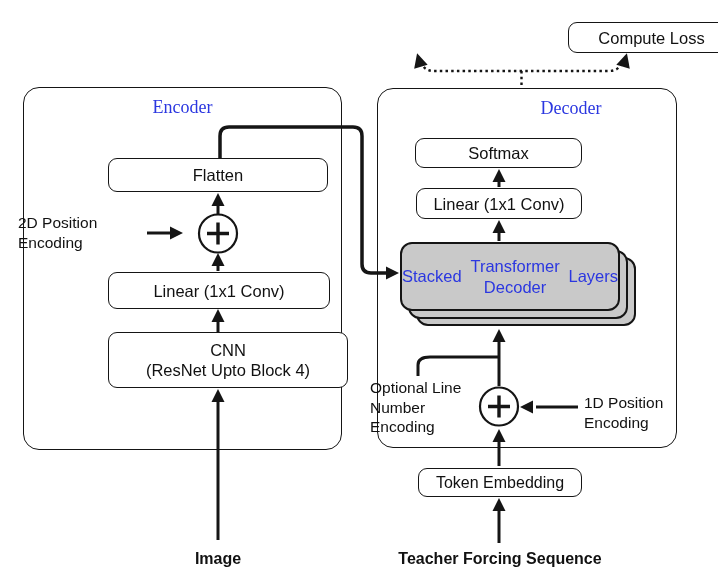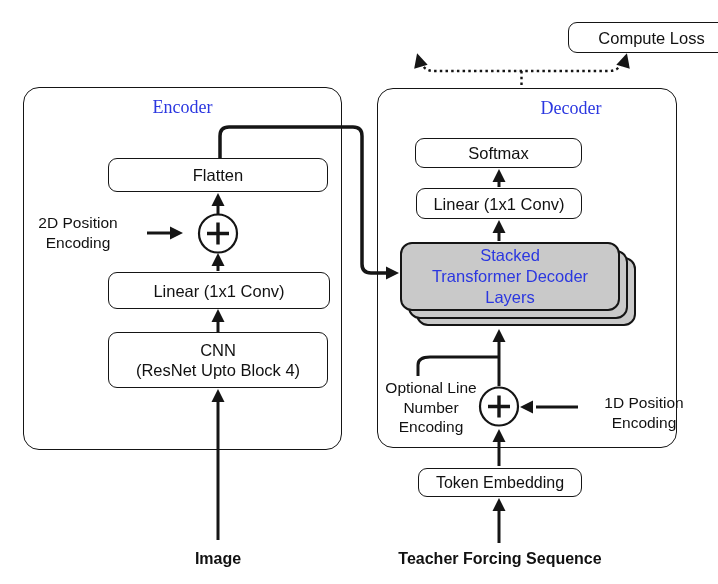--- a/index.html
+++ b/index.html
@@ -20,25 +20,25 @@
     border:1.8px solid #151515;border-radius:9px;
     display:flex;flex-direction:column;align-items:center;justify-content:center;
     text-align:center;font-size:16.5px;line-height:20px;
   }
   .stackLayer{
     position:absolute;box-sizing:border-box;z-index:2;
     width:220px;height:69px;border:2px solid #151515;border-radius:12px;
     background:var(--stacked-fill);
   }
   .stackFront{
-    display:flex;flex-direction:column;align-items:center;justify-content:center;
+    display:flex;flex-direction:row;align-items:center;justify-content:center;
     text-align:center;font-size:16.5px;line-height:21px;color:var(--accent);
   }
   .sideText{
-    position:absolute;z-index:3;text-align:center;
+    position:absolute;z-index:3;text-align:left;
     font-size:15.5px;line-height:19.5px;
   }
   .boldLabel{
     position:absolute;z-index:3;text-align:center;
     font-size:16px;font-weight:700;
   }
   .overlay{position:absolute;left:0;top:0;z-index:5;pointer-events:none;}
   .overlay .stroke{stroke:var(--line);fill:none;}
   .overlay .fill{fill:var(--line);stroke:none;}
   .overlay .node{fill:#fff;stroke:var(--line);}
@@ -57,21 +57,21 @@
 
   <div class="container" style="left:377px;top:88px;width:300px;height:360px;"></div>
   <div class="title" style="left:393px;top:98px;width:356px;">Decoder</div>
 
   <div class="box" style="left:108px;top:158px;width:220px;height:34px;">
     <span>Flatten</span>
   </div>
   <div class="box" style="left:108px;top:272px;width:222px;height:37px;">
     <span>Linear (1x1 Conv)</span>
   </div>
-  <div class="box" style="left:108px;top:332px;width:220px;height:56px;justify-content:center;">
+  <div class="box" style="left:108px;top:332px;width:240px;height:56px;justify-content:center;">
     <span>CNN</span>
     <span>(ResNet Upto Block 4)</span>
   </div>
 
   <div class="box" style="left:415px;top:138px;width:167px;height:30px;">
     <span>Softmax</span>
   </div>
   <div class="box" style="left:416px;top:188px;width:166px;height:31px;">
     <span>Linear (1x1 Conv)</span>
   </div>

